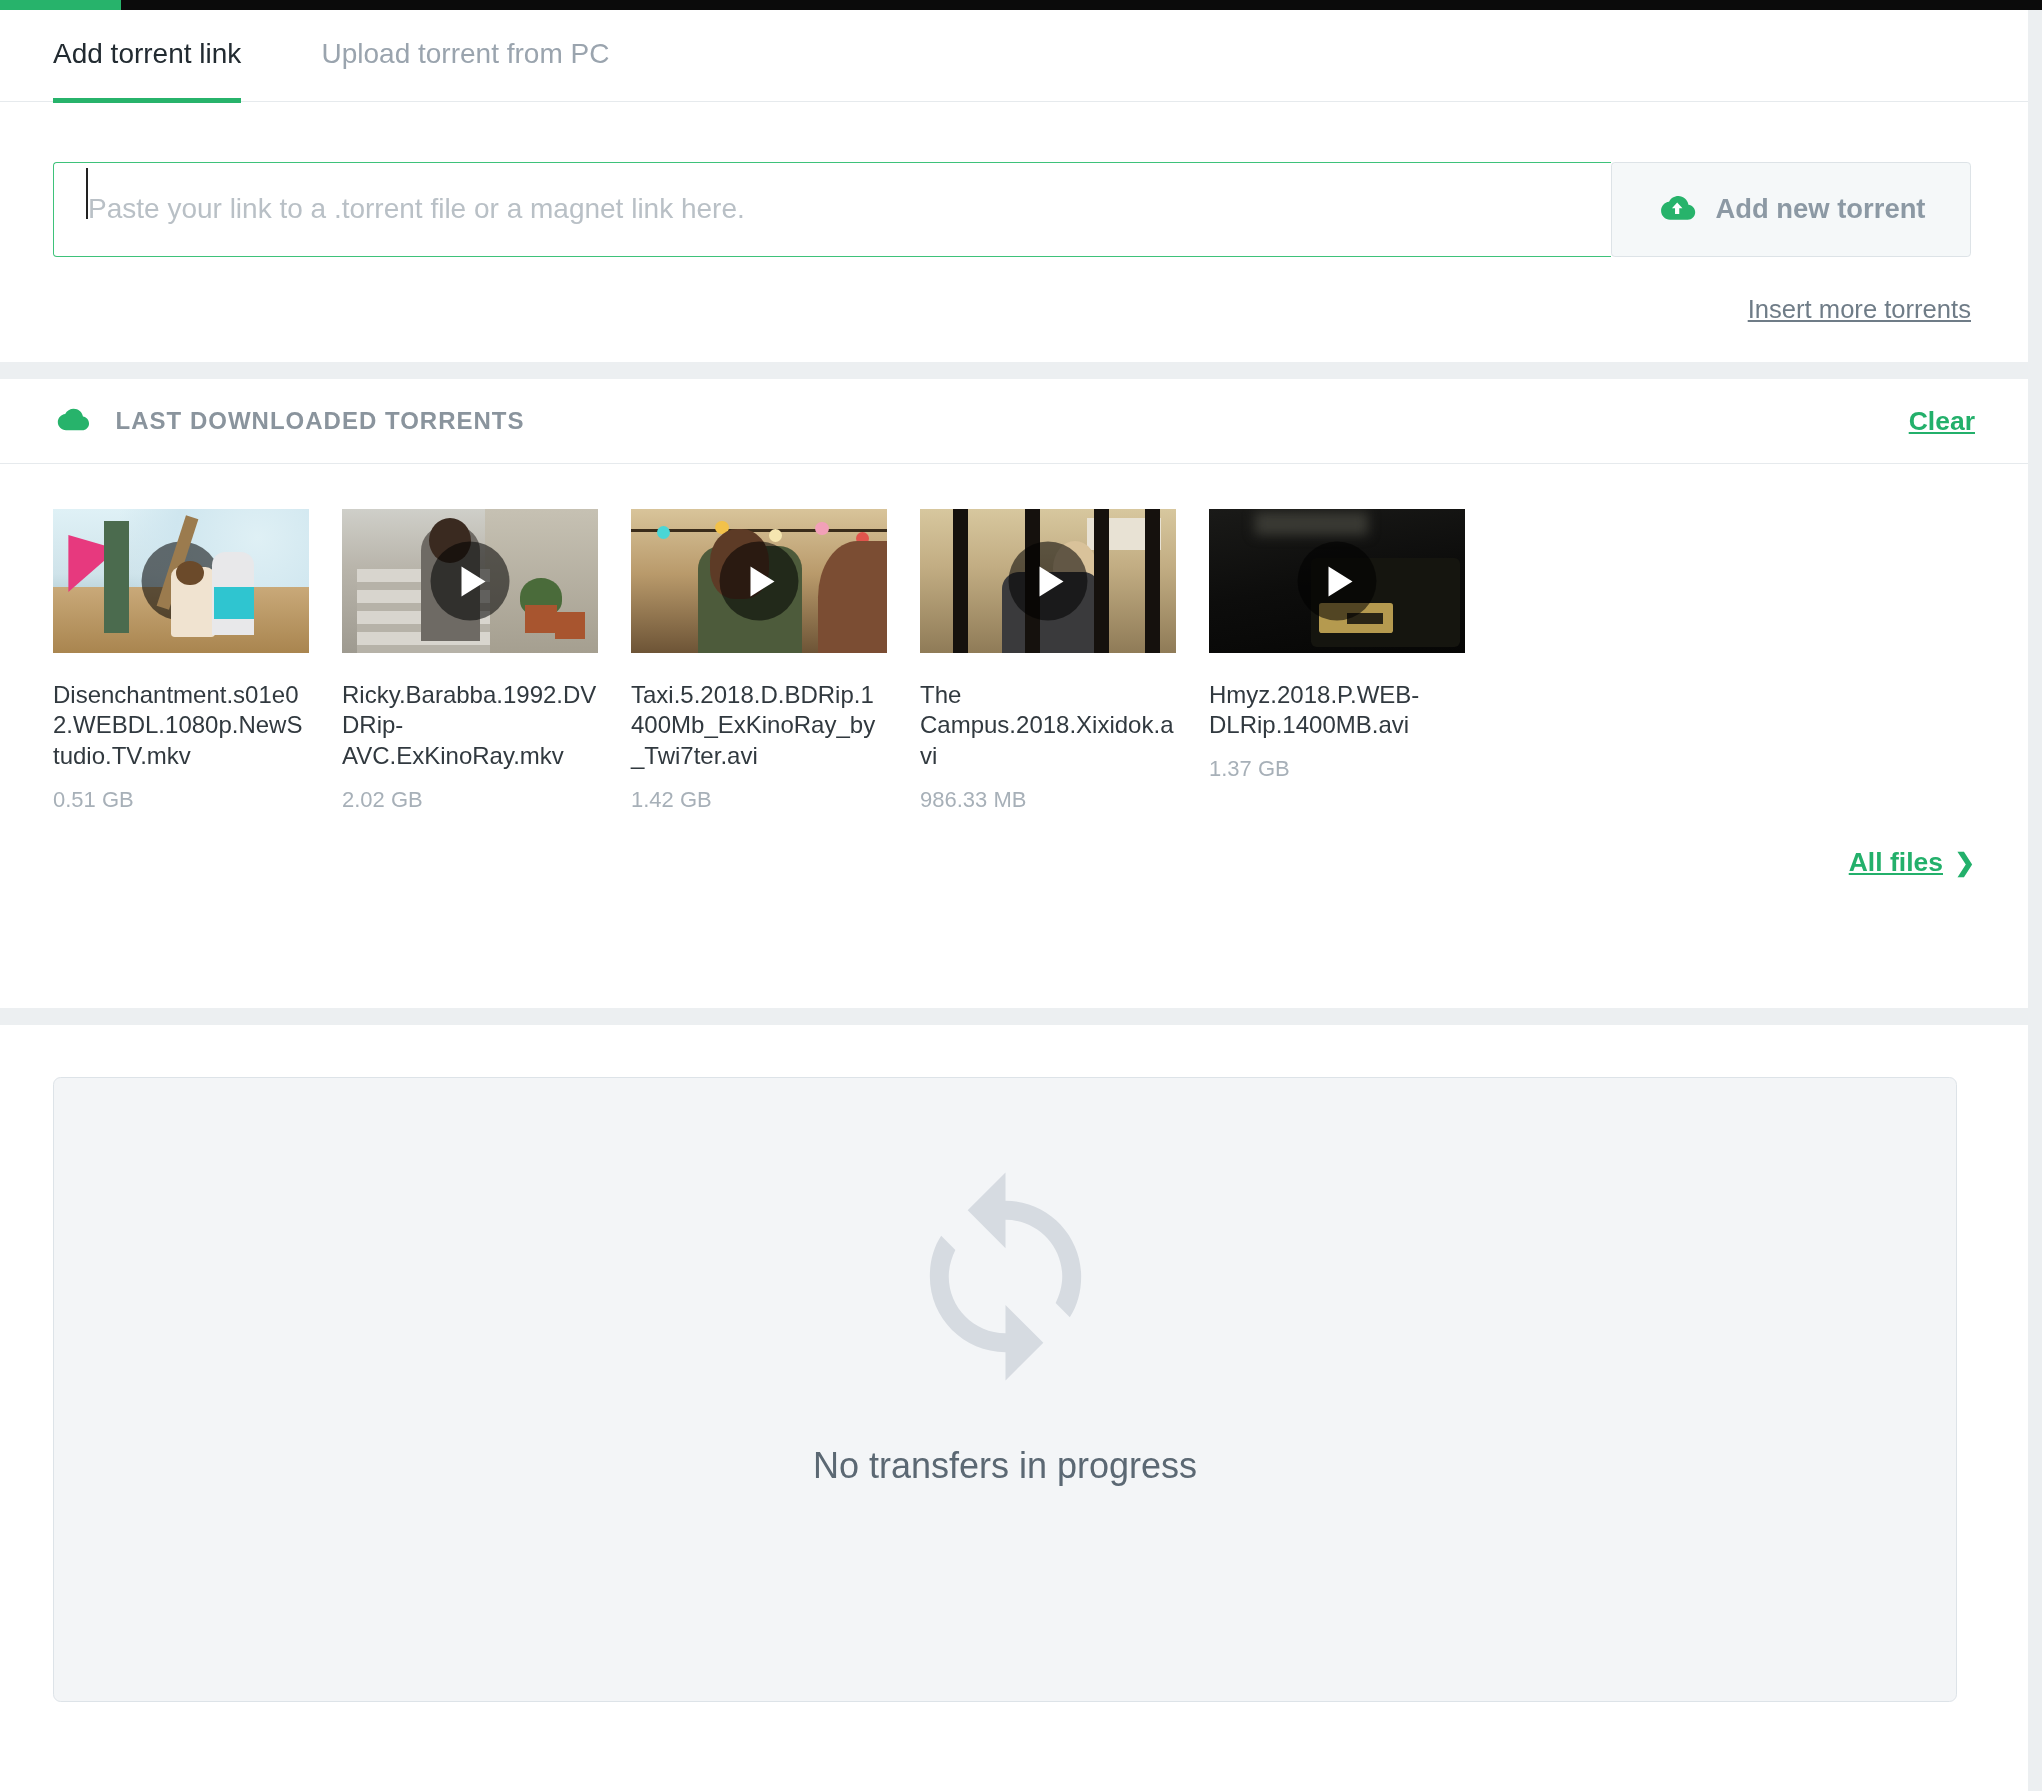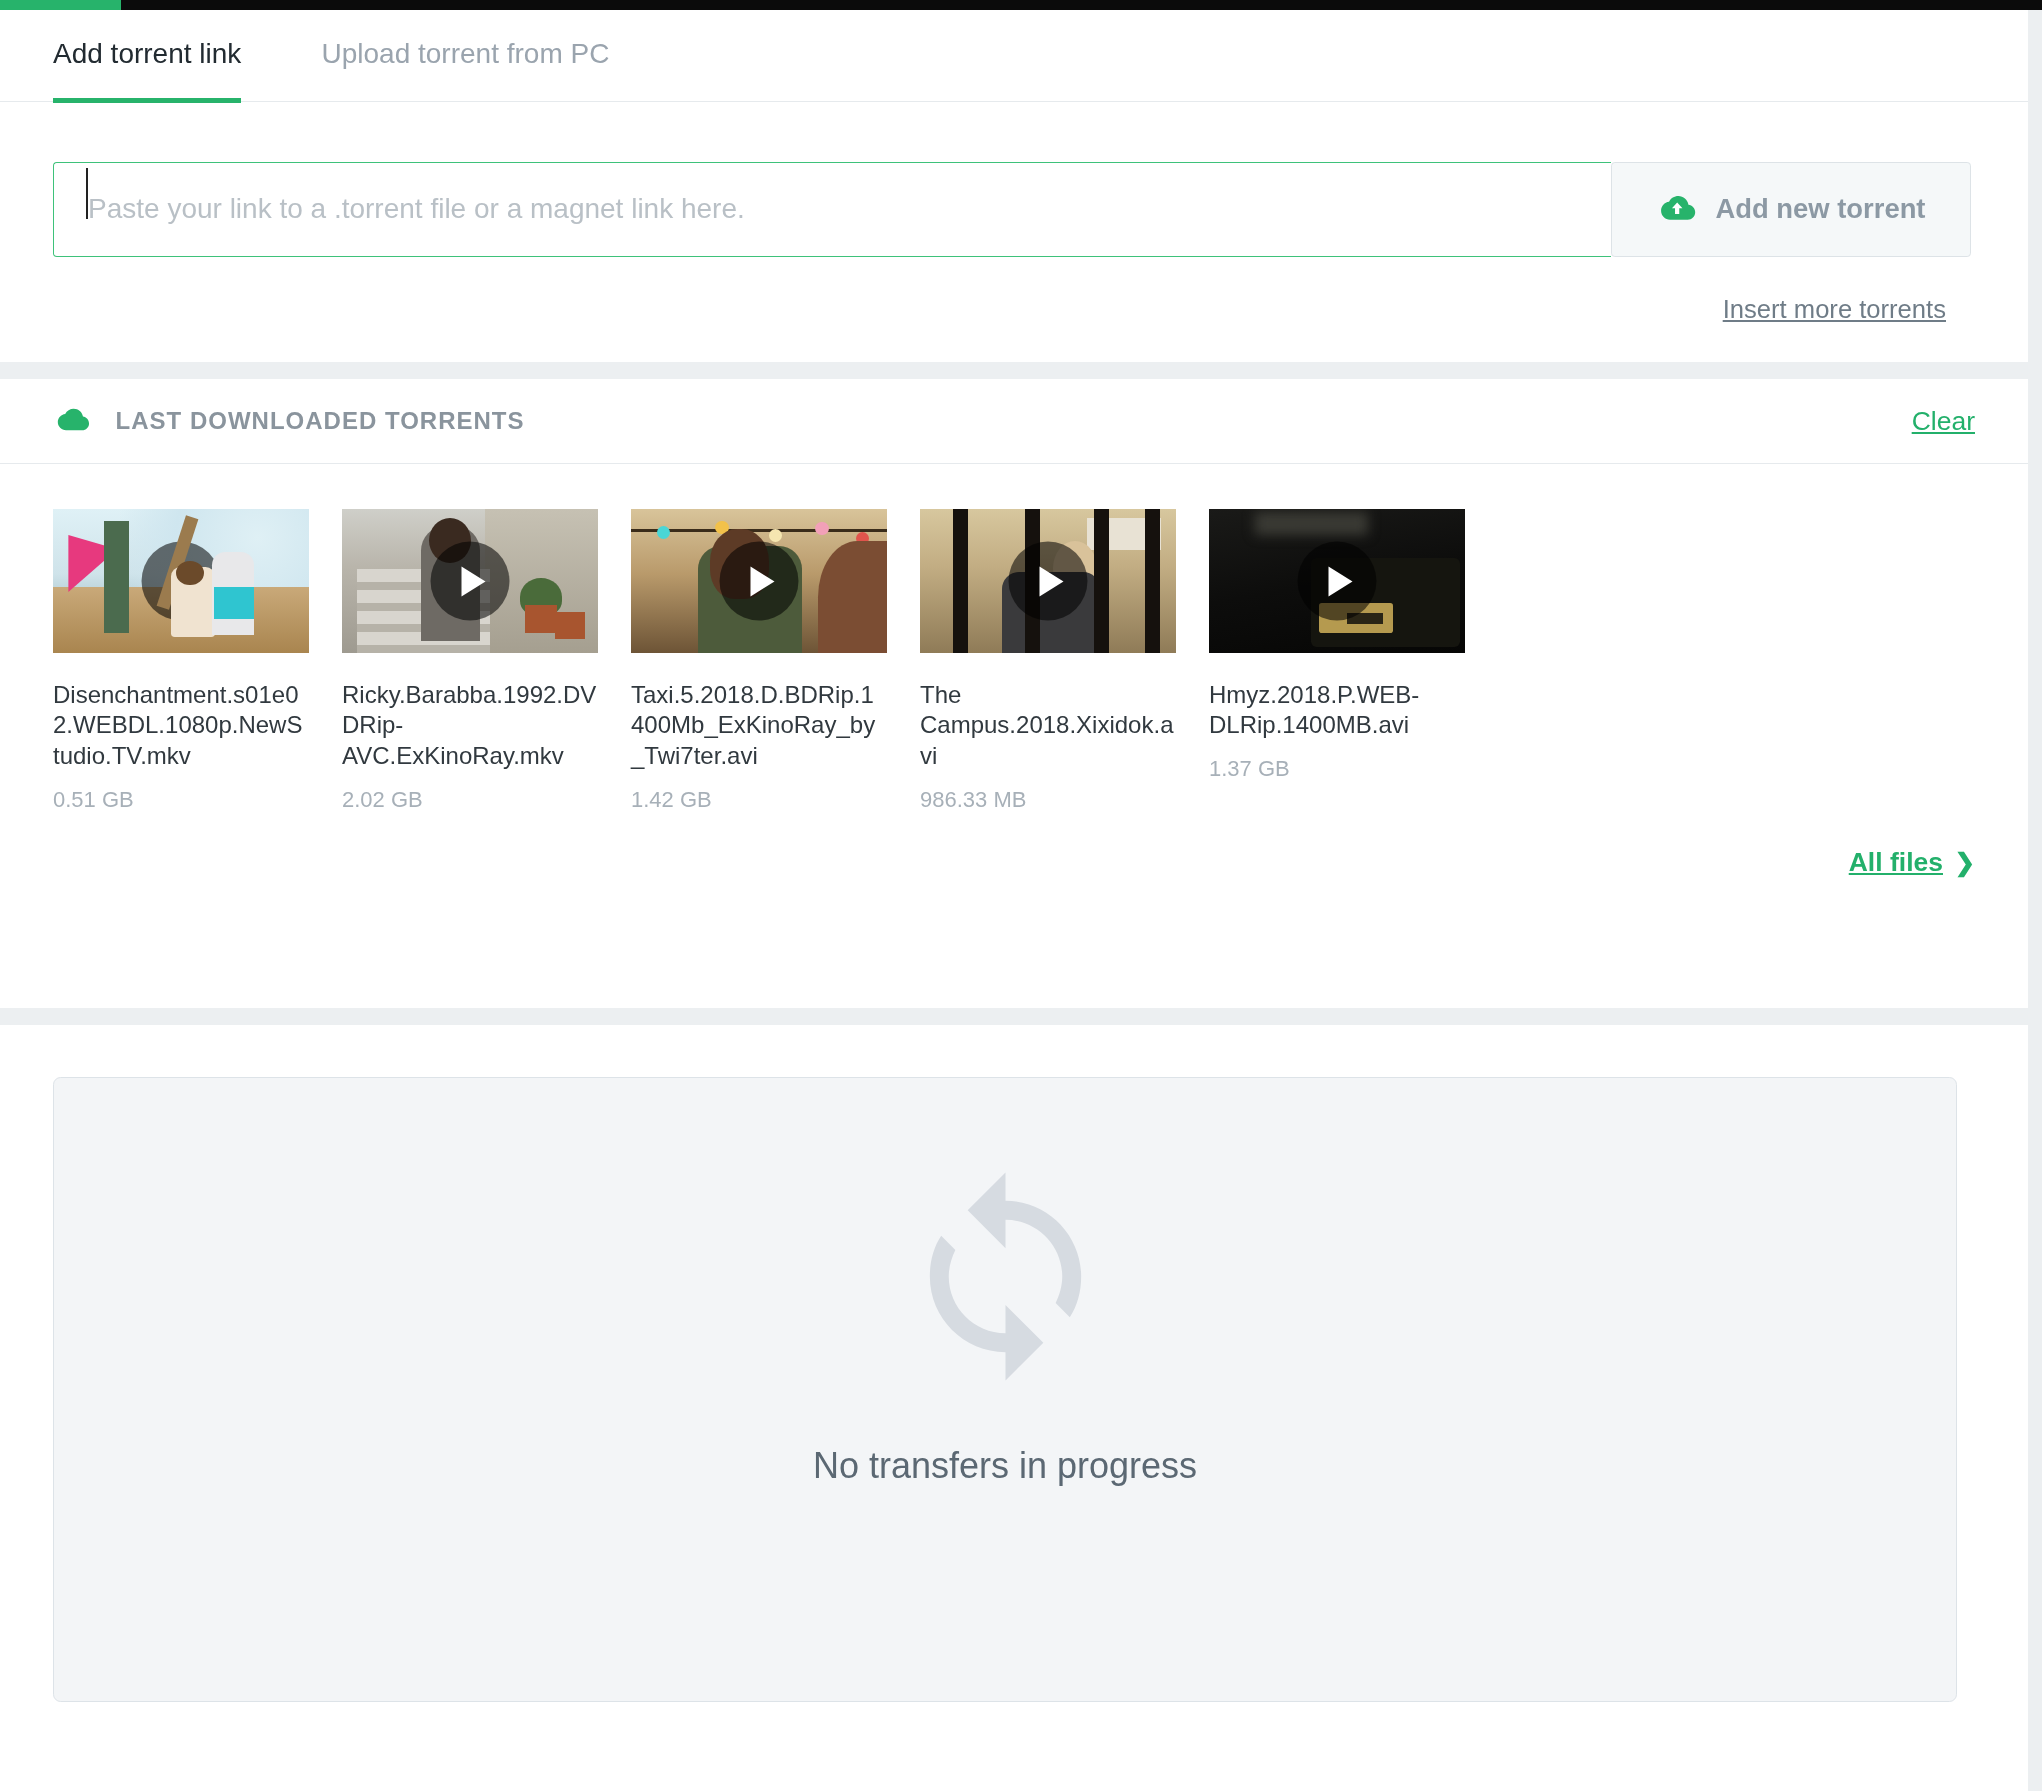--- a/index.html
+++ b/index.html
@@ -116,21 +116,21 @@
   }
   .add-btn-label {
     font-size: 27.4px;
     color: #8c99a4;
     font-weight: 600;
     white-space: nowrap;
   }
 
   .insert-more-wrap {
     text-align: right;
-    padding-right: 82px;
+    padding-right: 57px;
     margin-top: 38px;
   }
   .insert-more {
     font-size: 25.6px;
     color: #6f7c87;
     text-decoration: underline;
     cursor: pointer;
   }
 
   
@@ -149,21 +149,21 @@
     letter-spacing: 1px;
     color: #8a949d;
     font-weight: 600;
     margin-left: 24.6px;
     white-space: nowrap;
   }
   .section-action {
     margin-left: auto;
     font-size: 26.5px;
     color: #23b06b;
-    font-weight: 400;
+    font-weight: 700;
     text-decoration: underline;
     cursor: pointer;
   }
 
   .torrent-grid {
     display: flex;
     padding: 45px 53px 0 53px;
     gap: 33px;
   }
   .torrent-item { width: 256px; cursor: pointer; }

